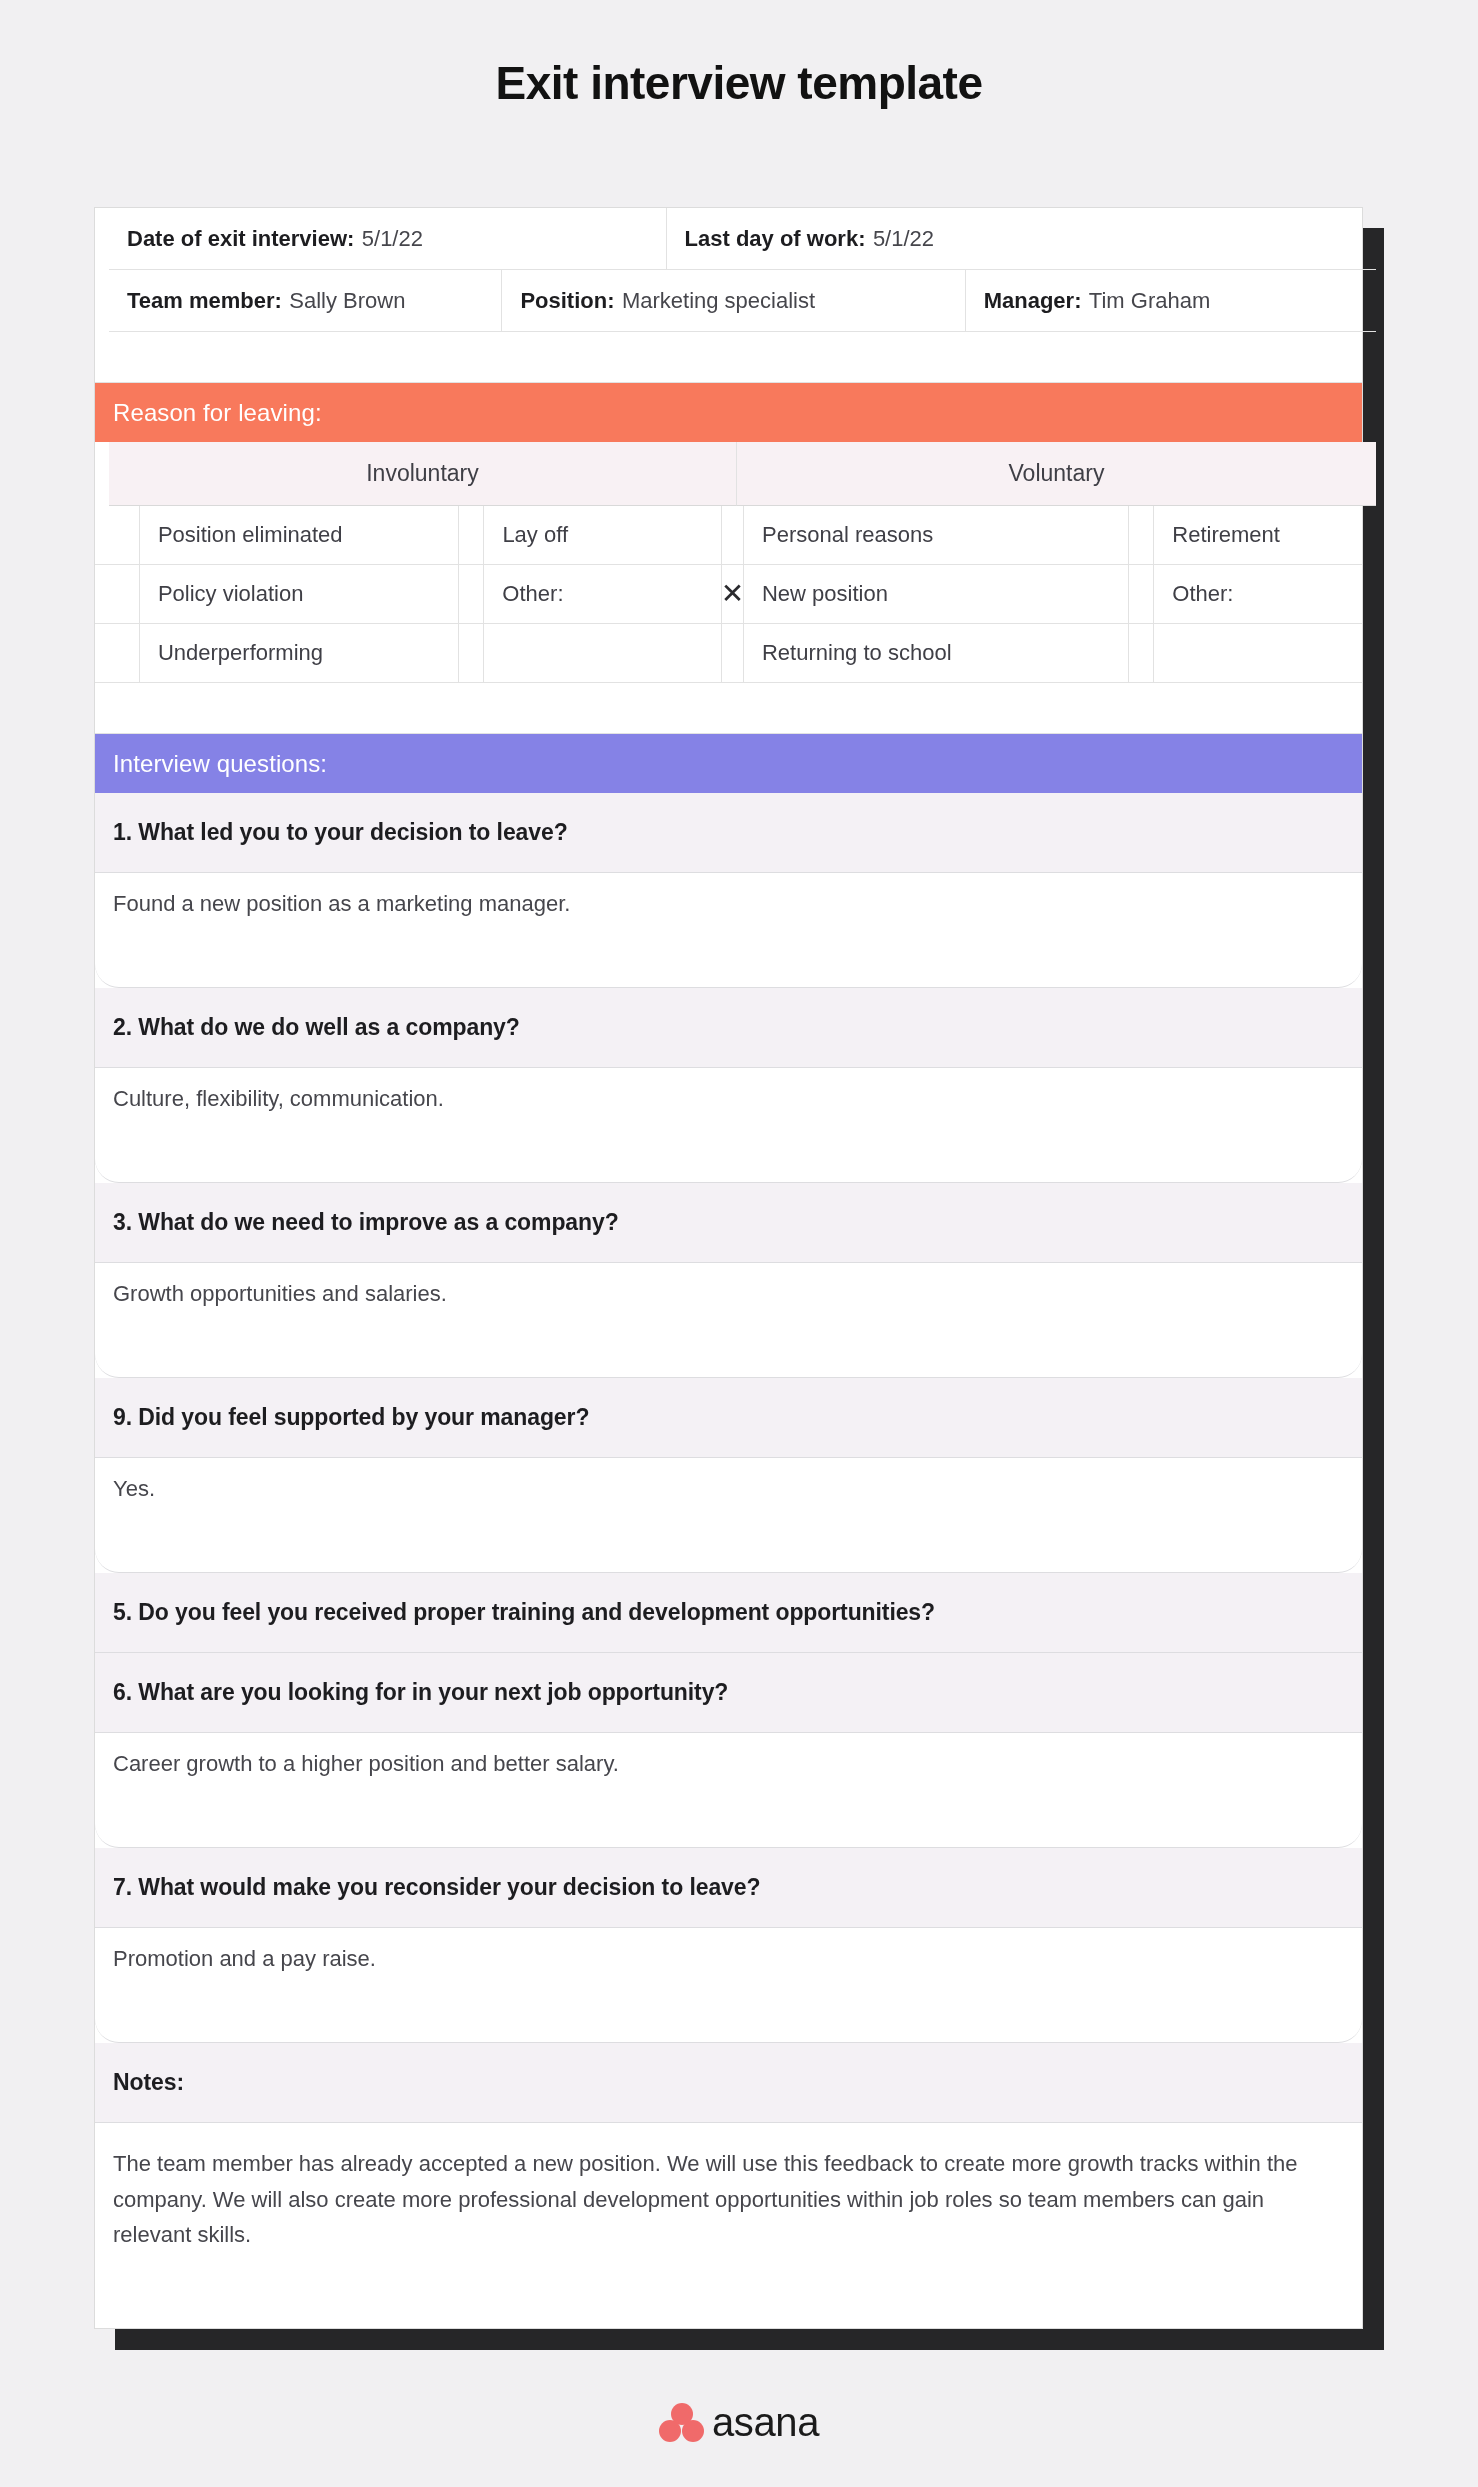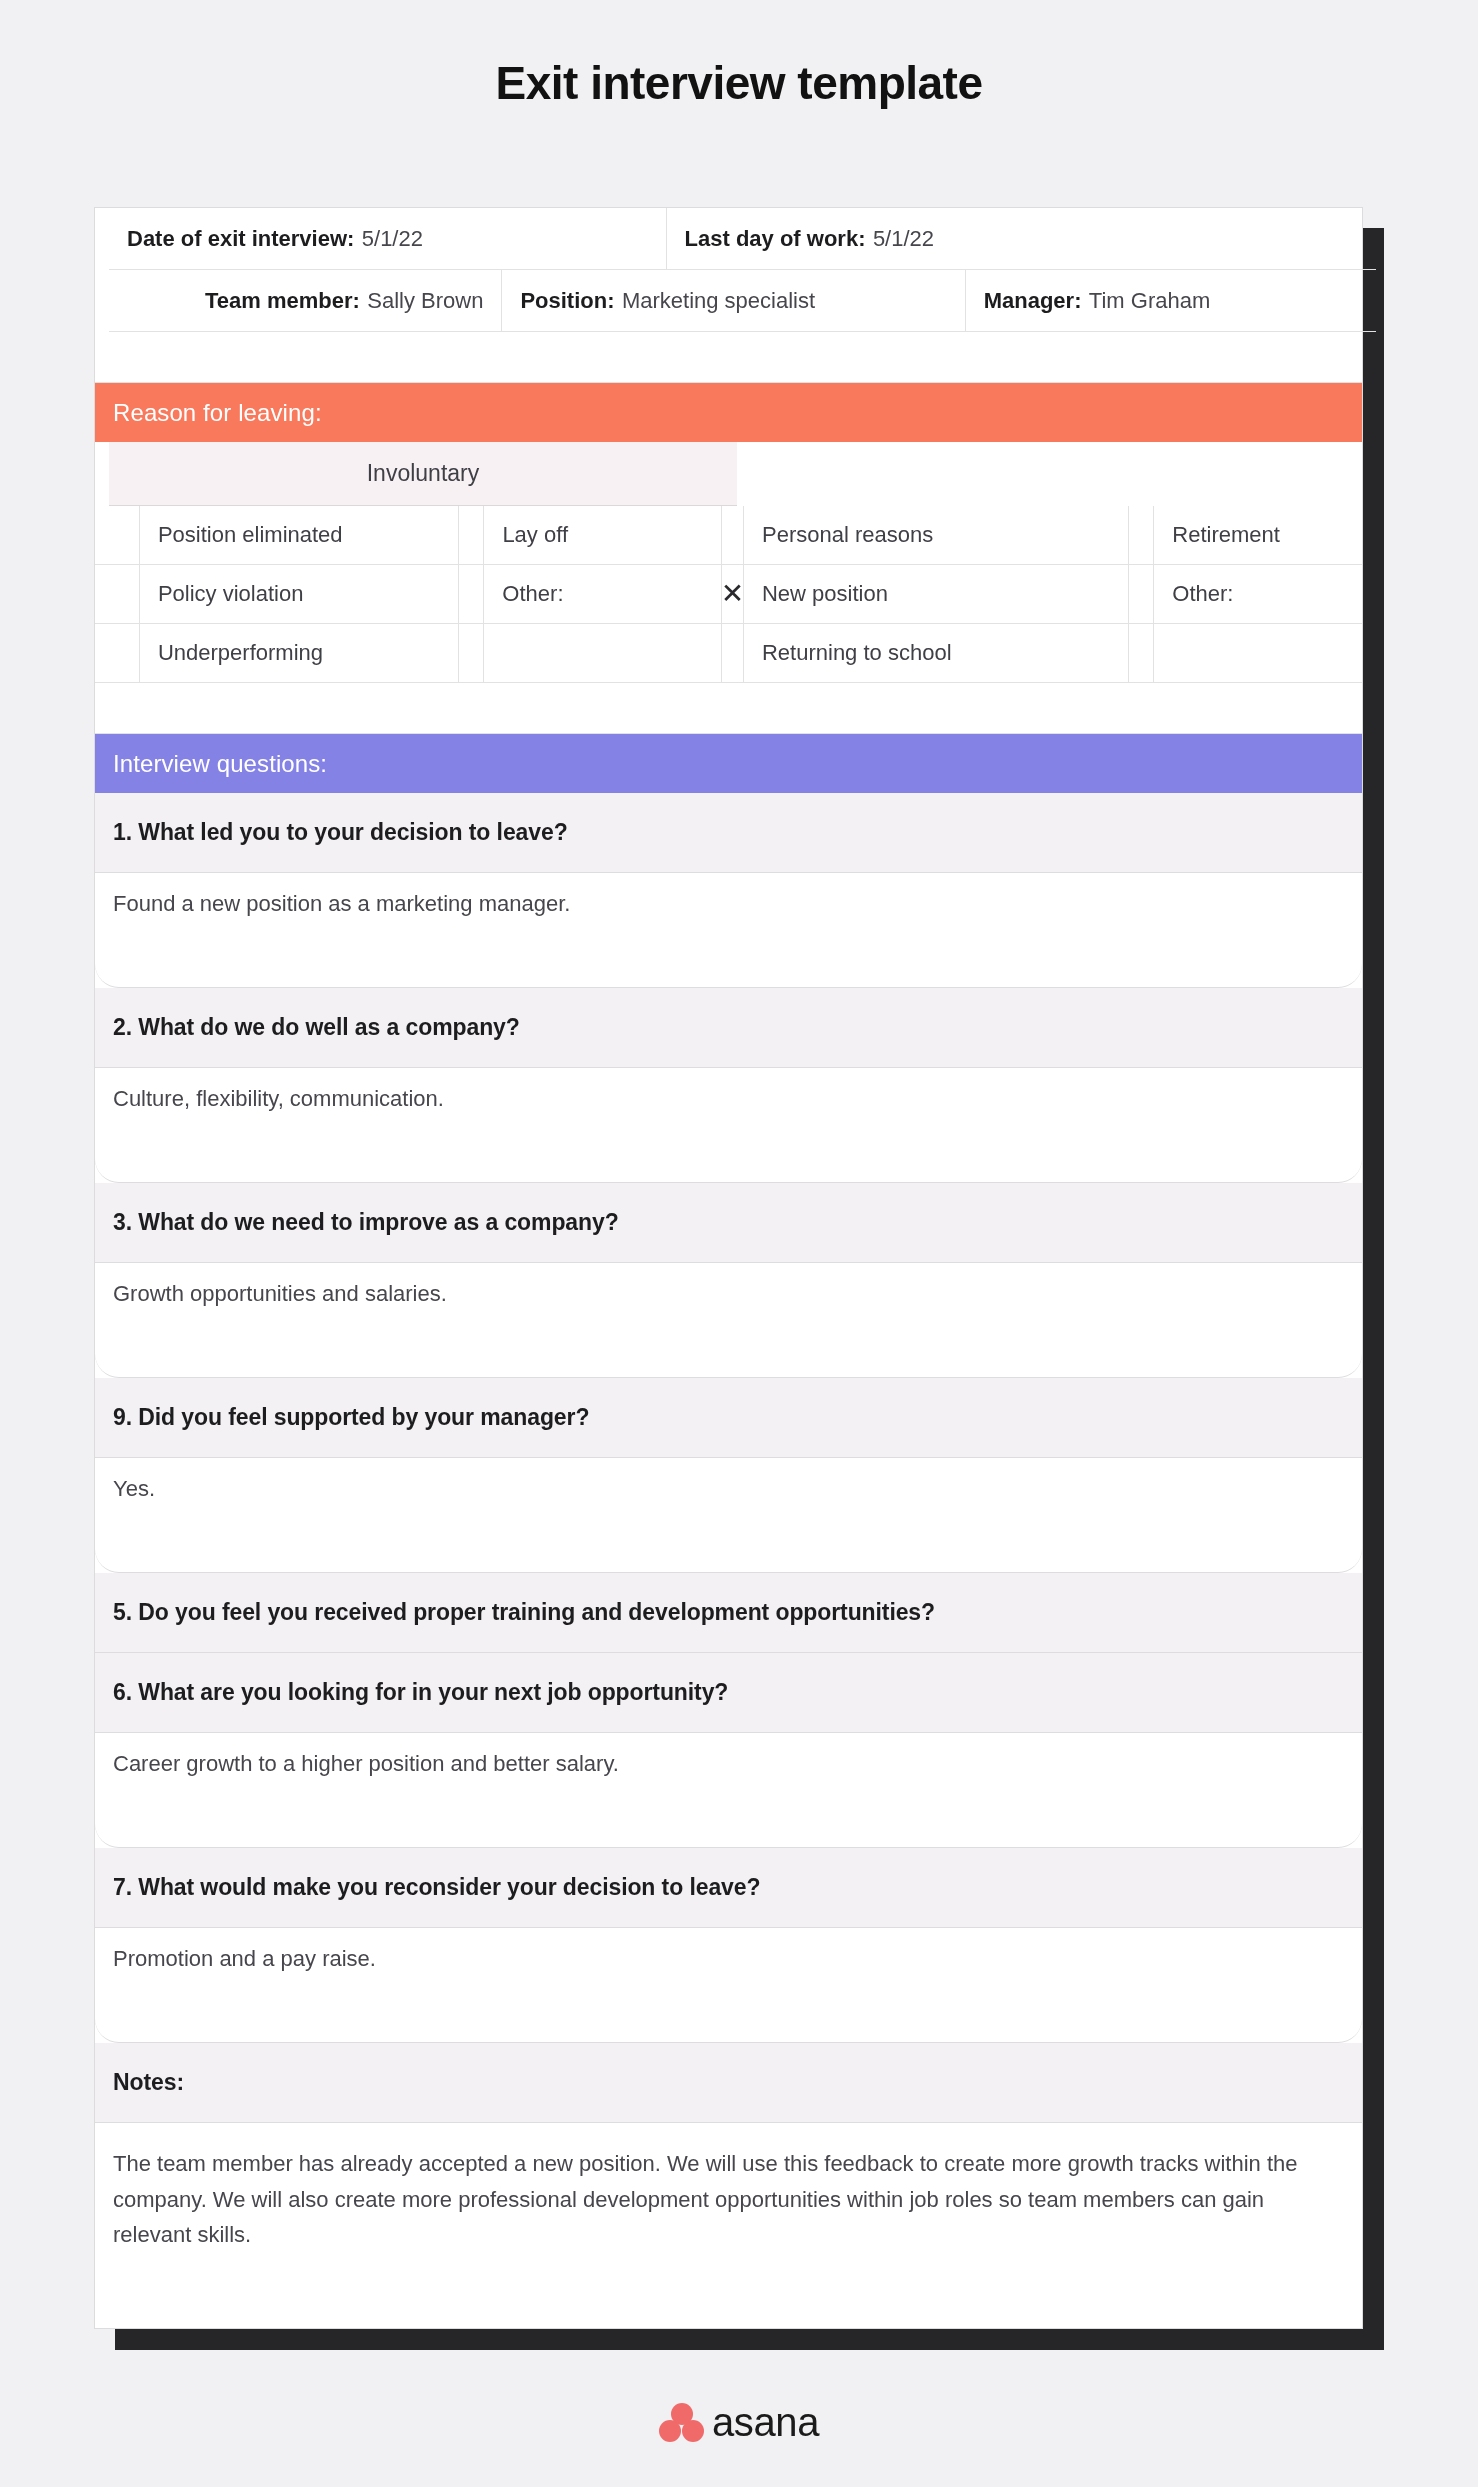--- a/index.html
+++ b/index.html
@@ -79,21 +79,21 @@
     font-weight: 700;
     color: #1d1d20;
     margin-right: 7.4px;
   }
   .val { color: #46464c; }
 
   
   .info-a .c1 { width: 558px; }
   .info-a .c2 { width: 710px; }
 
-  .info-b .c1 { width: 394px; justify-content: flex-end; }
+  .info-b .c1 { width: 394px; }
   .info-b .c2 { width: 464px; }
   .info-b .c3 { width: 411px; }
 
   .spacer-row {
     height: 51px;
     border-bottom: 0.8px solid #e2e2e2;
     background: #fff;
   }
 
   
@@ -264,20 +264,21 @@
           <span class="val">Tim Graham</span>
         </div>
       </div>
 
       <div class="spacer-row"></div>
 
       <div class="bar bar-orange">Reason for leaving:</div>
 
       <div class="row cat-row">
         <div class="cat cat-inv">Involuntary</div>
+        <div class="cat cat-vol">Voluntary</div>
       </div>
 
       <div class="opt-row">
         <div class="cb cb1"></div>
         <div class="opt o1">Position eliminated</div>
         <div class="cb cb2"></div>
         <div class="opt o2">Lay off</div>
         <div class="cb cb3"></div>
         <div class="opt o3">Personal reasons</div>
         <div class="cb cb4"></div>

